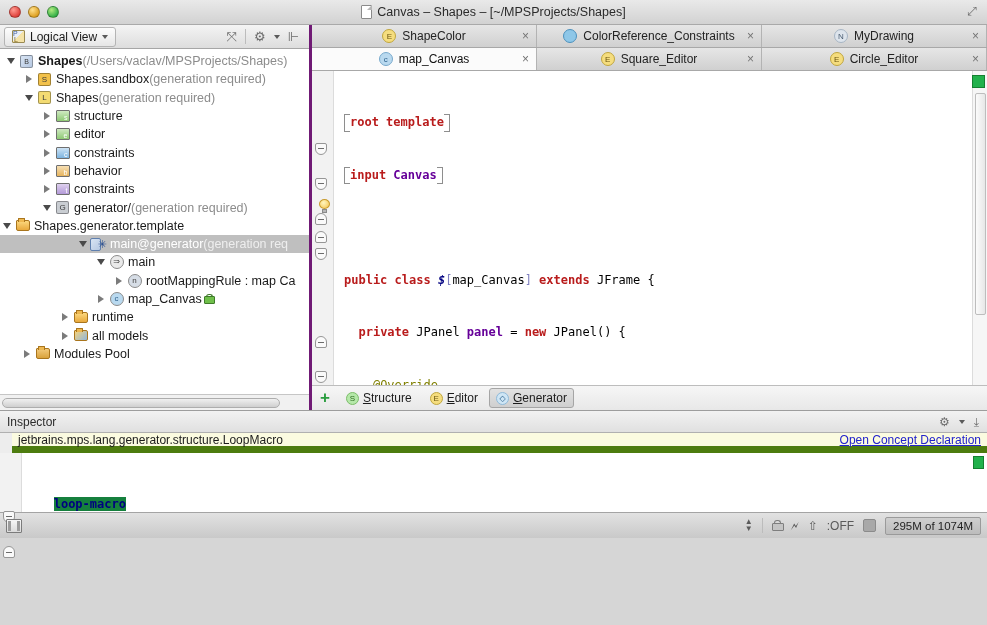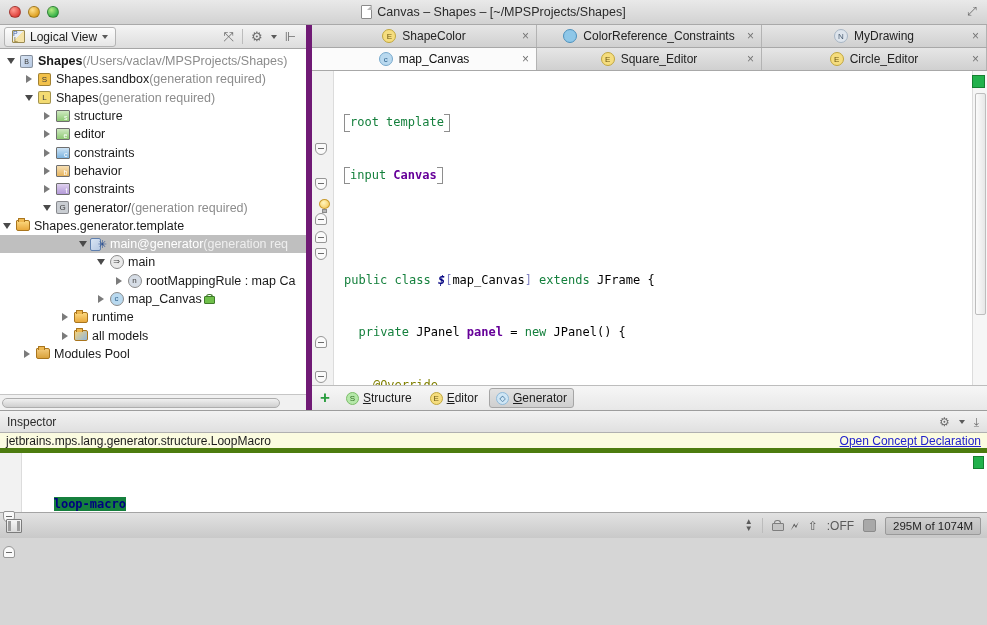--- a/index.html
+++ b/index.html
@@ -55,21 +55,21 @@
 
   
   .body-area { flex: 1 1 auto; display: flex; flex-direction: column; min-height: 0; }
   .top-split { flex: 0 0 auto; display: flex; height: 385px; }
 
   
   .leftpanel {
     width: 312px; flex: 0 0 312px;
     display: flex; flex-direction: column;
     background: #fff;
-    border-right: 6px solid #701a75;
+    border-right: 3px solid #701a75;
   }
   .lp-toolbar {
     height: 24px; flex: 0 0 24px;
     background: linear-gradient(to bottom,#f4f4f4,#dddddd);
     border-bottom: 1px solid #a6a6a6;
     display: flex; align-items: center; padding: 0 4px;
   }
   .viewchip {
     display: flex; align-items: center; gap: 5px;
     height: 20px; padding: 0 7px;
@@ -214,21 +214,21 @@
   .bulb .base{position:absolute;left:4px;top:10px;width:5px;height:4px;background:#b8b8b8;border:1px solid #8a8a8a;}
 
   .code {
     flex:1 1 auto; overflow:hidden; position:relative;
     font-family: "DejaVu Sans Mono", monospace;
     font-size: 12px; line-height: 17.5px;
     padding-top: 8px; background:#fff;
     white-space: pre;
   }
   .cl { height:17.5px; padding-left:10px; white-space:pre; }
-  .kw { color:#15803d; font-weight:normal; }
+  .kw { color:#b91c1c; font-weight:bold; }
   .id { color:#000000; }
   .fld { color:#660099; font-weight:bold; }
   .ann { color:#808000; }
   .mac { color:#000080; font-weight:bold; font-style:italic; }
   .brk { color:#7f7fbf; }
   .tmplhdr { position:relative; display:inline-block; padding:0 6px; }
   .tmplhdr:before, .tmplhdr:after {
     content:""; position:absolute; top:0; bottom:0; width:5px;
     border:1px solid #8e8e8e;
   }
@@ -275,22 +275,22 @@
   .inspector { flex:1 1 auto; display:flex; flex-direction:column; min-height:0; border-top:1px solid #9d9d9d; }
   .insp-head {
     height:22px; flex:0 0 22px; display:flex; align-items:center;
     background:linear-gradient(to bottom,#f2f2f2,#e0e0e0);
     border-bottom:1px solid #b0b0b0; padding-left:7px;
     font-size:12px; color:#2b2b2b;
   }
   .insp-head .right { margin-left:auto; display:flex; align-items:center; gap:9px; padding-right:8px; color:#6d6d6d; }
   .insp-concept {
     height:20px; flex:0 0 20px; display:flex; align-items:center;
-    background:#fbfbe0; border-bottom:5px solid #4d7c0f; padding:0 6px;
-    font-size:12px; color:#1b1b1b;
+    background:#fbfbe0; border-bottom:7px solid #4d7c0f; padding:0 6px;
+    font-size:12px; color:#1b1b1b;margin-left:12px;
   }
   .insp-concept .link { margin-left:auto; color:#2222cc; text-decoration:underline; }
   .insp-body { flex:1 1 auto; display:flex; min-height:0; background:#fff; position:relative; }
   .insp-gutter { width:22px; flex:0 0 22px; background:#f2f2f2; border-right:1px solid #dcdcdc; position:relative; }
   .insp-code {
     flex:1 1 auto; font-family:"DejaVu Sans Mono", monospace; font-size:12px;
     line-height:17.5px; padding-top:8px; white-space:pre; overflow:hidden;
   }
   .hdrsel { background:#15803d; color:#000080; font-weight:bold; }
   .insp-statsq { position:absolute; right:3px; top:3px; width:11px; height:13px; background:#22b14c; border:1px solid #148030; }

